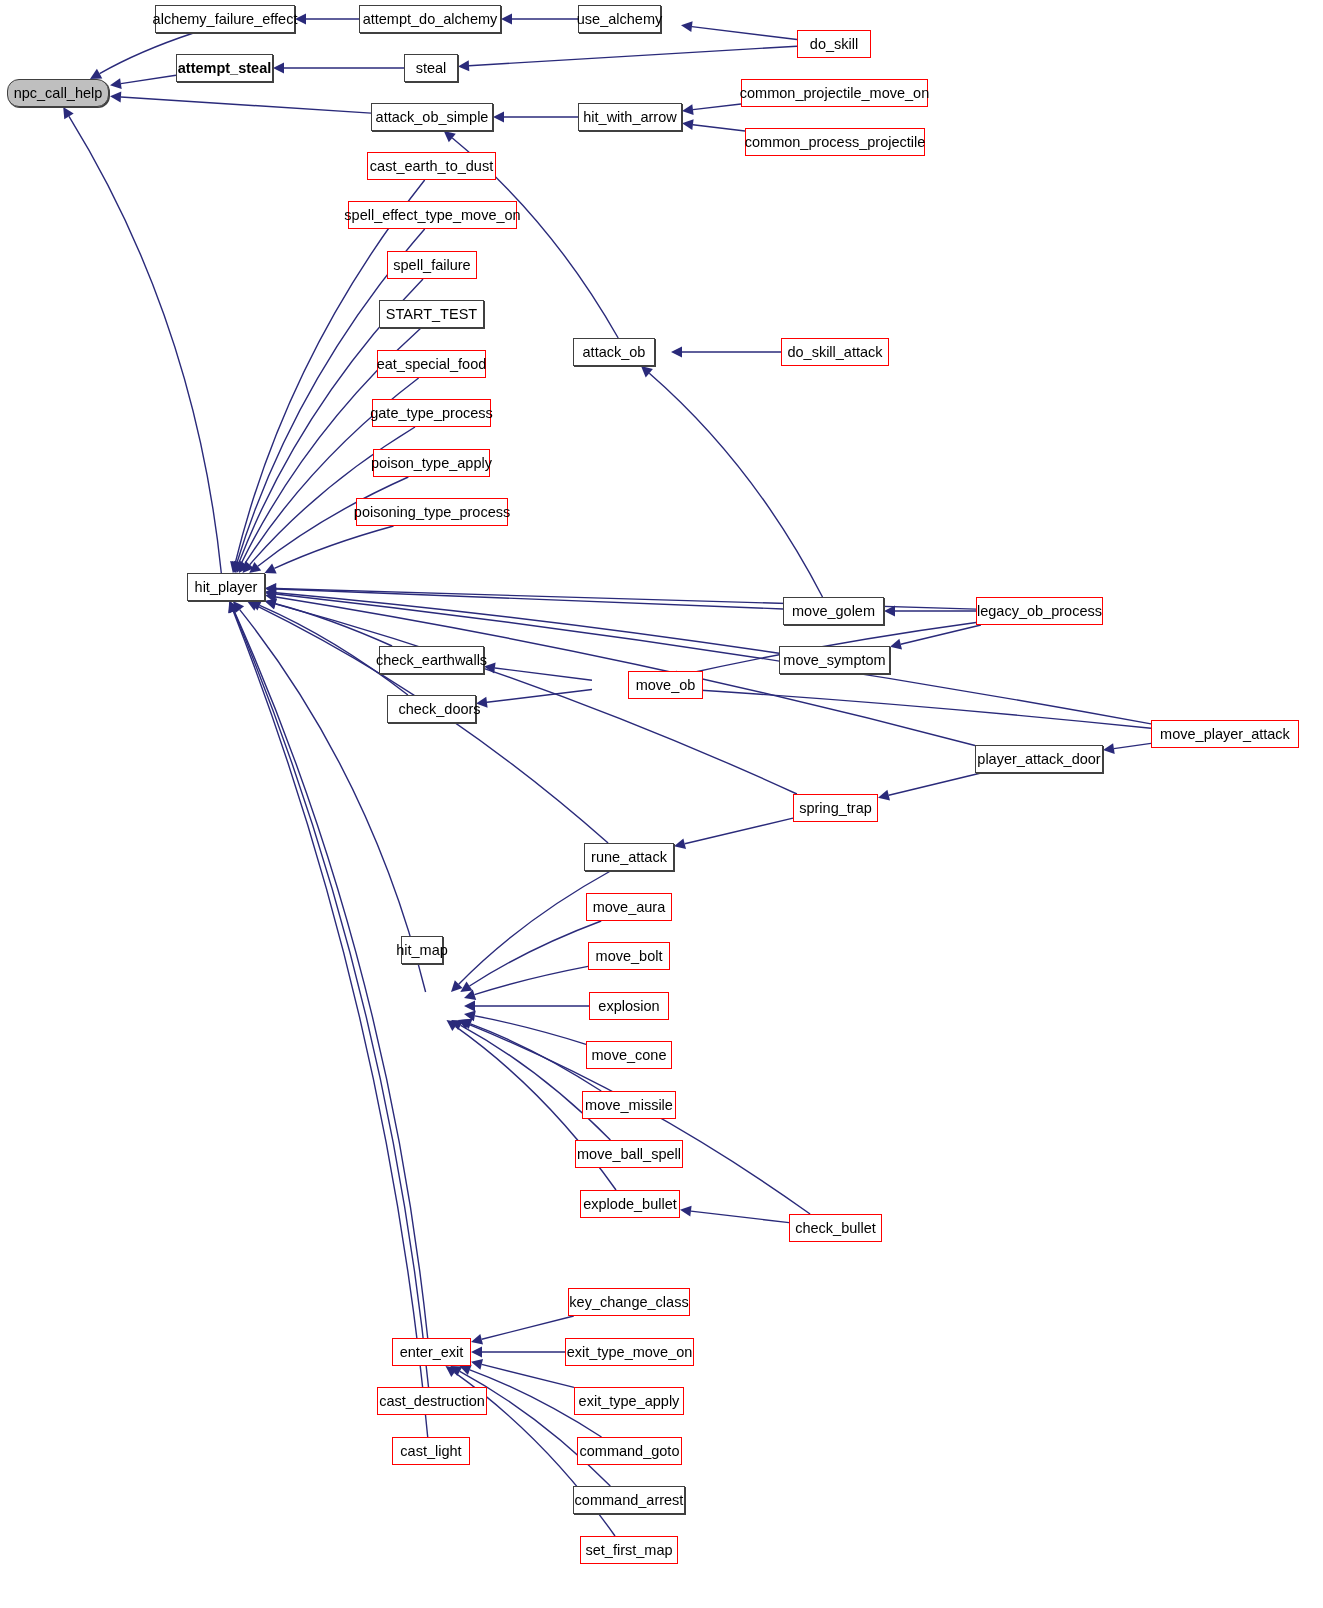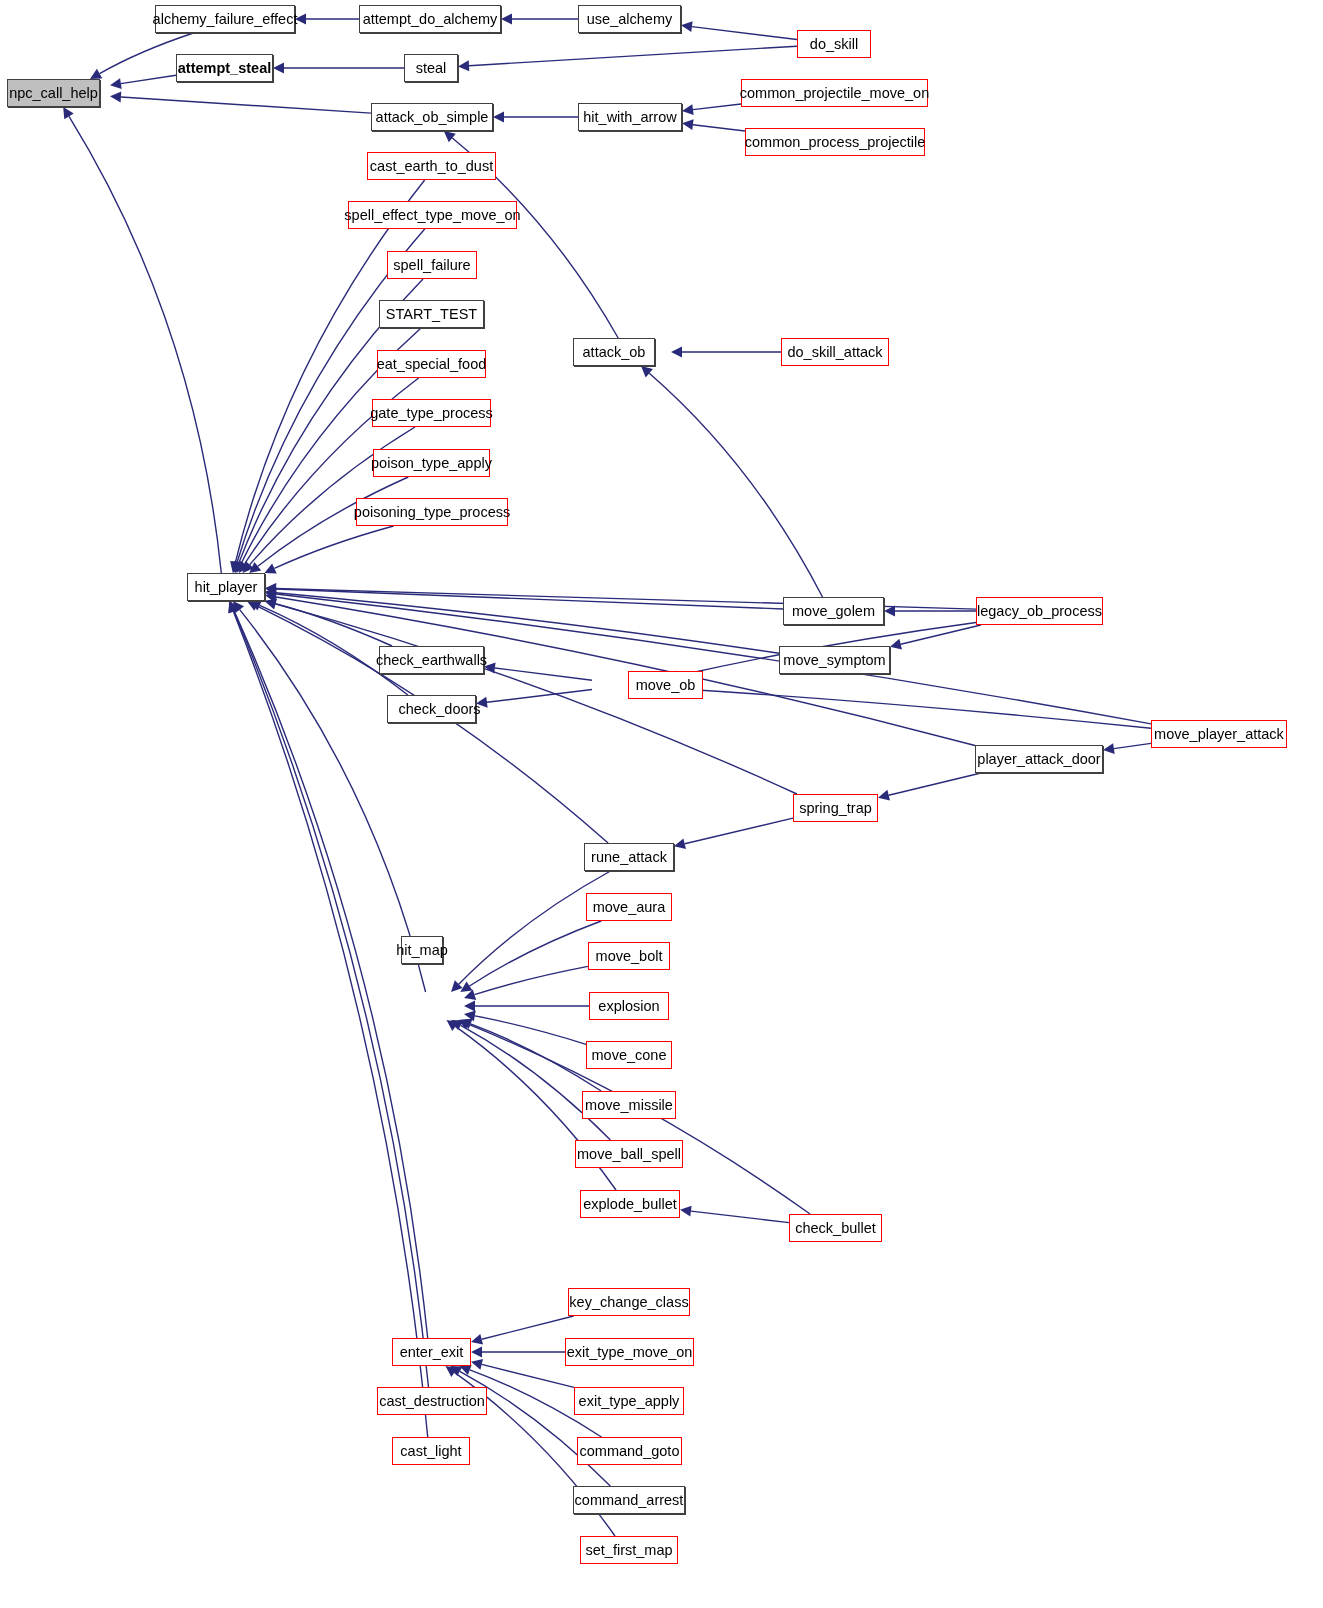--- a/index.html
+++ b/index.html
@@ -174,30 +174,30 @@
       <path d="M615.0,1536.0 Q544.8,1436.5 454.4,1372.4" fill="none" stroke="#2a2a7a" stroke-width="1.4"></path>
       <polygon points="445.5,1366.0 457.6,1367.9 451.3,1376.9" fill="#2a2a7a"></polygon>
       <path d="M427.7,1338.0 Q387.2,953.8 234.2,611.0" fill="none" stroke="#2a2a7a" stroke-width="1.4"></path>
       <polygon points="229.8,601.0 239.3,608.8 229.2,613.3" fill="#2a2a7a"></polygon>
       <path d="M428.5,1387.0 Q387.7,979.2 233.8,611.1" fill="none" stroke="#2a2a7a" stroke-width="1.4"></path>
       <polygon points="229.5,601.0 238.9,609.0 228.7,613.3" fill="#2a2a7a"></polygon>
       <path d="M427.7,1437.0 Q387.4,1005.0 233.3,611.2" fill="none" stroke="#2a2a7a" stroke-width="1.4"></path>
       <polygon points="229.3,601.0 238.5,609.2 228.2,613.2" fill="#2a2a7a"></polygon>
     </svg>
   <div id="node-layer">
-      <div class="node root" style="left: 7px; top: 79px; width: 93px;">
+      <div class="node root" style="left: 7px; top: 79px; width: 102px; border-radius: 12px;">
         <span class="nlabel">npc_call_help</span>
       </div>
       <div class="node black" style="left: 155px; top: 5px; width: 140px;">
         <span class="nlabel">alchemy_failure_effect</span>
       </div>
       <div class="node black" style="left: 359px; top: 5px; width: 142px;">
         <span class="nlabel">attempt_do_alchemy</span>
       </div>
-      <div class="node black" style="left: 578px; top: 5px; width: 103px;">
+      <div class="node black" style="left: 578px; top: 5px; width: 83px;">
         <span class="nlabel">use_alchemy</span>
       </div>
       <div class="node" style="left: 797px; top: 30px; width: 74px;">
         <span class="nlabel">do_skill</span>
       </div>
       <div class="node black" style="left: 176px; top: 54px; width: 97px; font-weight: bold;">
         <span class="nlabel">attempt_steal</span>
       </div>
       <div class="node black" style="left: 404px; top: 54px; width: 54px; justify-content: center;">
         <span class="nlabel">steal</span>
@@ -258,21 +258,21 @@
       </div>
       <div class="node black" style="left: 379px; top: 646px; width: 105px;">
         <span class="nlabel">check_earthwalls</span>
       </div>
       <div class="node" style="left: 592px; top: 671px; width: 75px; margin-left: 36px;">
         <span class="nlabel">move_ob</span>
       </div>
       <div class="node black" style="left: 387px; top: 695px; width: 89px; padding-left: 16px;">
         <span class="nlabel">check_doors</span>
       </div>
-      <div class="node" style="left: 1151px; top: 720px; width: 136px;">
+      <div class="node" style="left: 1151px; top: 720px; width: 148px;">
         <span class="nlabel">move_player_attack</span>
       </div>
       <div class="node black" style="left: 975px; top: 745px; width: 128px;">
         <span class="nlabel">player_attack_door</span>
       </div>
       <div class="node" style="left: 793px; top: 794px; width: 85px;">
         <span class="nlabel">spring_trap</span>
       </div>
       <div class="node black" style="left: 584px; top: 843px; width: 90px;">
         <span class="nlabel">rune_attack</span>

